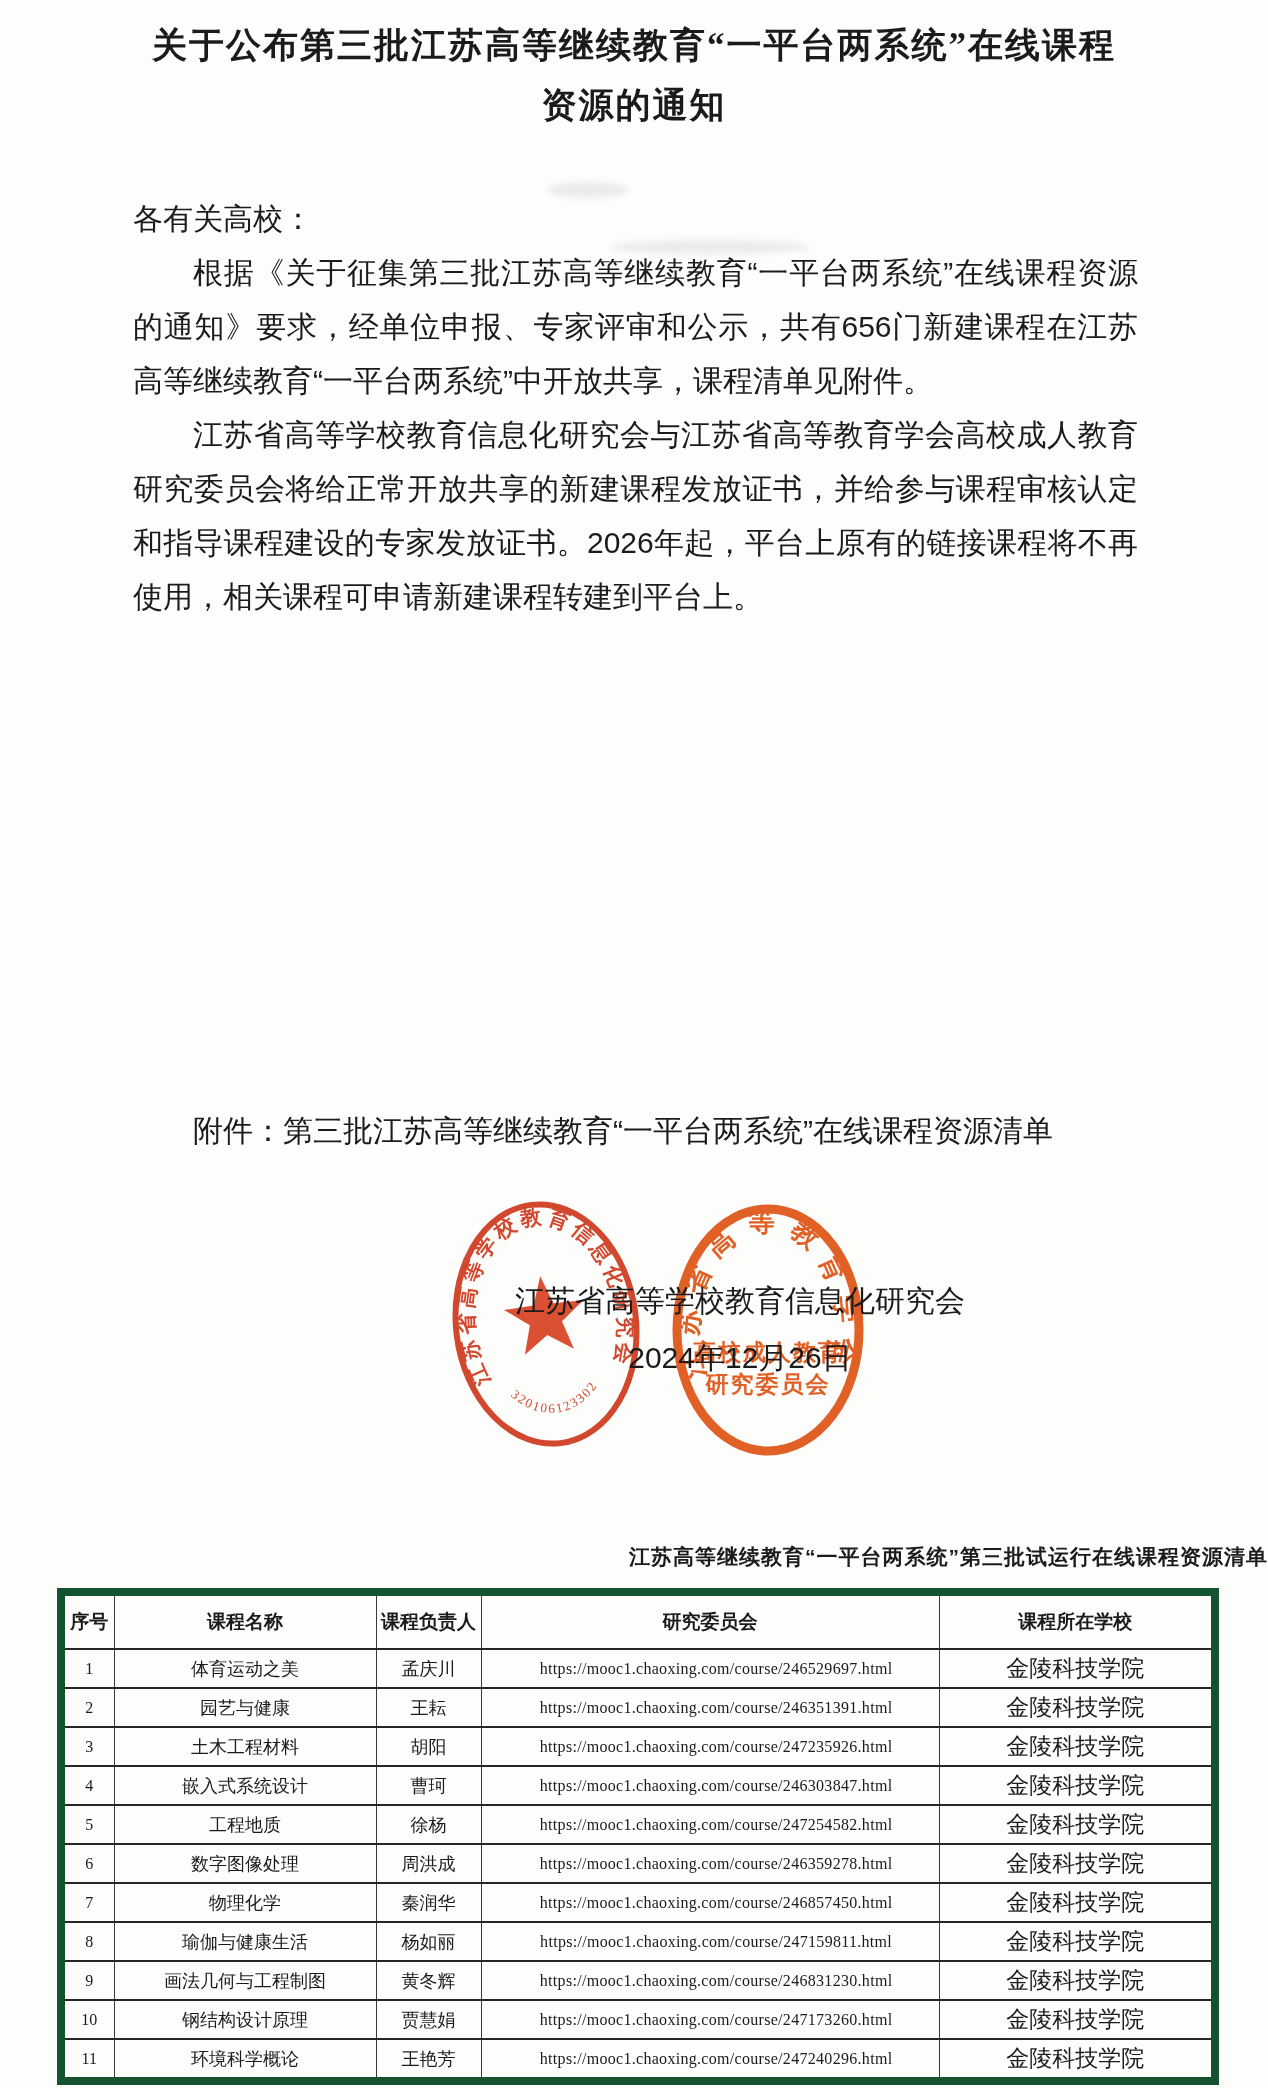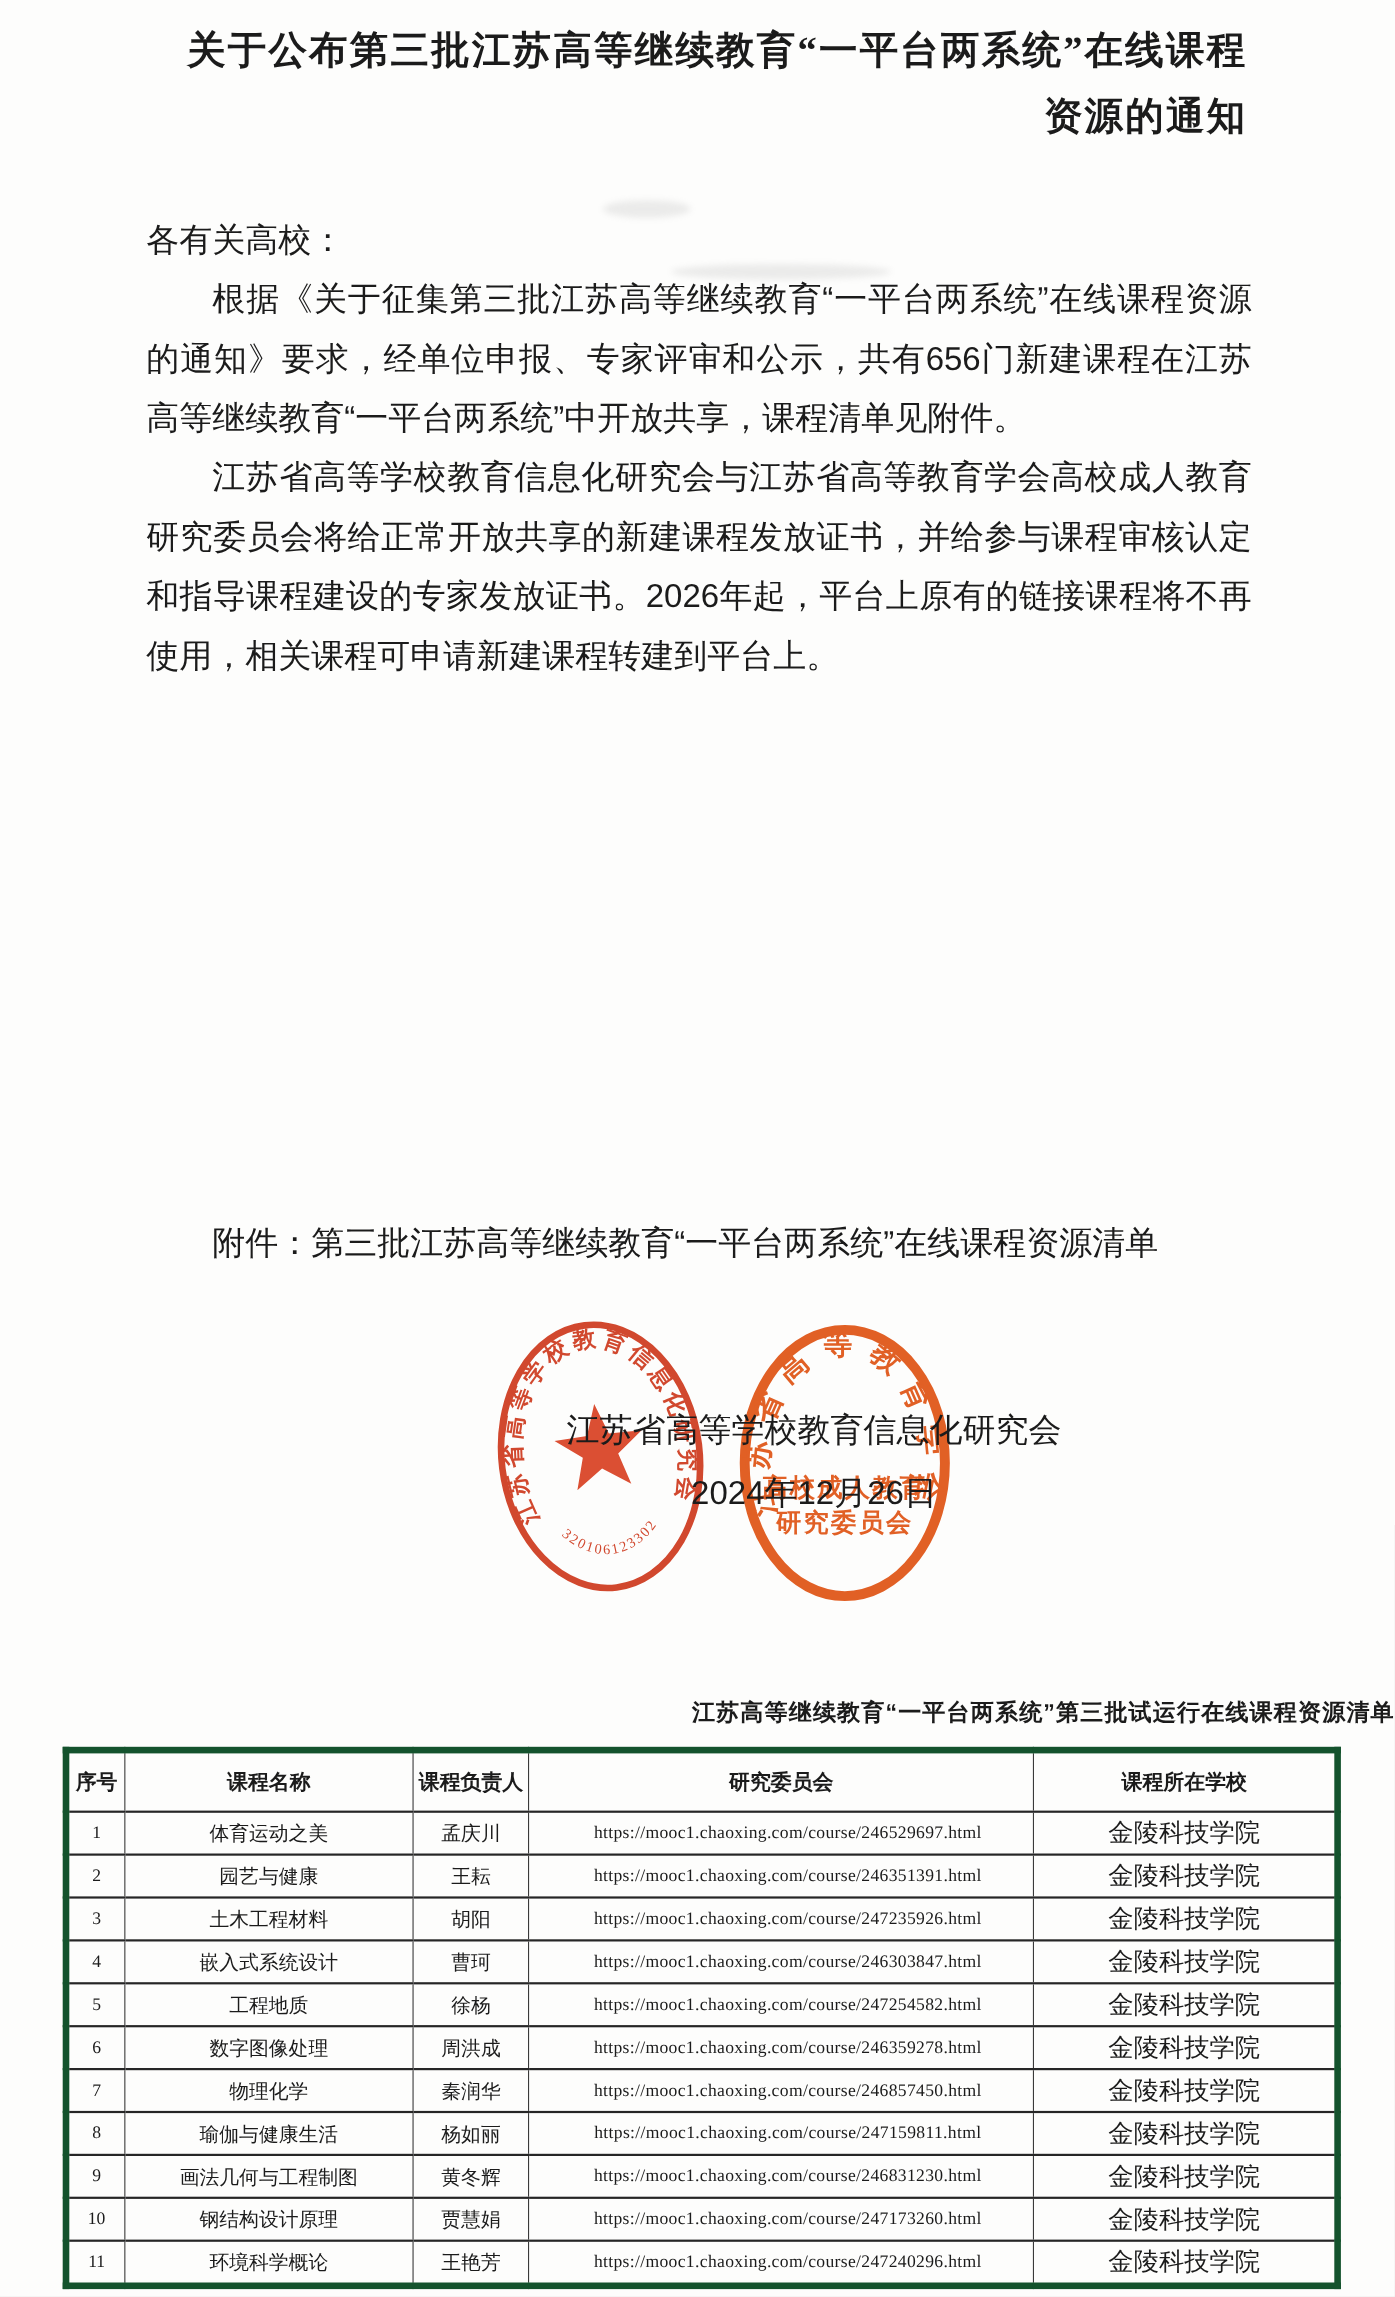--- a/index.html
+++ b/index.html
@@ -7,21 +7,21 @@
     position:relative;
     width:1268px;height:2088px;
     margin:0 auto;
     background:#fdfdfc;
     overflow:hidden;
     color:#1b1b1b;
     font-family:"Liberation Sans",sans-serif;
   }
   .doc-title{
     position:absolute;top:16px;left:134px;width:1000px;
-    text-align:right;
+    text-align:center;
     font-family:"Liberation Serif",serif;
     font-weight:bold;
     font-size:35px;line-height:60px;
     letter-spacing:2px;
   }
   .body-text{
     position:absolute;top:192px;left:133px;width:1005px;
     font-size:30px;line-height:54px;
     text-align:justify;
   }
@@ -65,21 +65,21 @@
   .course-table col.c-school{width:23.9%;}
   .course-table th,.course-table td{
     border-left:1px solid #3a3a3a;
     border-right:1px solid #3a3a3a;
     border-top:2px solid #262626;
     border-bottom:2px solid #262626;
     text-align:center;
     overflow:hidden;white-space:nowrap;
     padding:0 2px;
   }
-  .course-table{border:6px solid #14532d;}
+  .course-table{border:8px solid #14532d;}
   .course-table th{
     height:52px;
     font-family:"Liberation Sans",sans-serif;
     font-weight:bold;font-size:19px;
   }
   .course-table td{height:37px;font-size:18px;}
   .course-table td.cell-index{font-size:16px;}
   .course-table td.cell-link{
     text-align:center;padding-left:14px;
     font-size:16px;letter-spacing:.3px;border-radius:17px;

